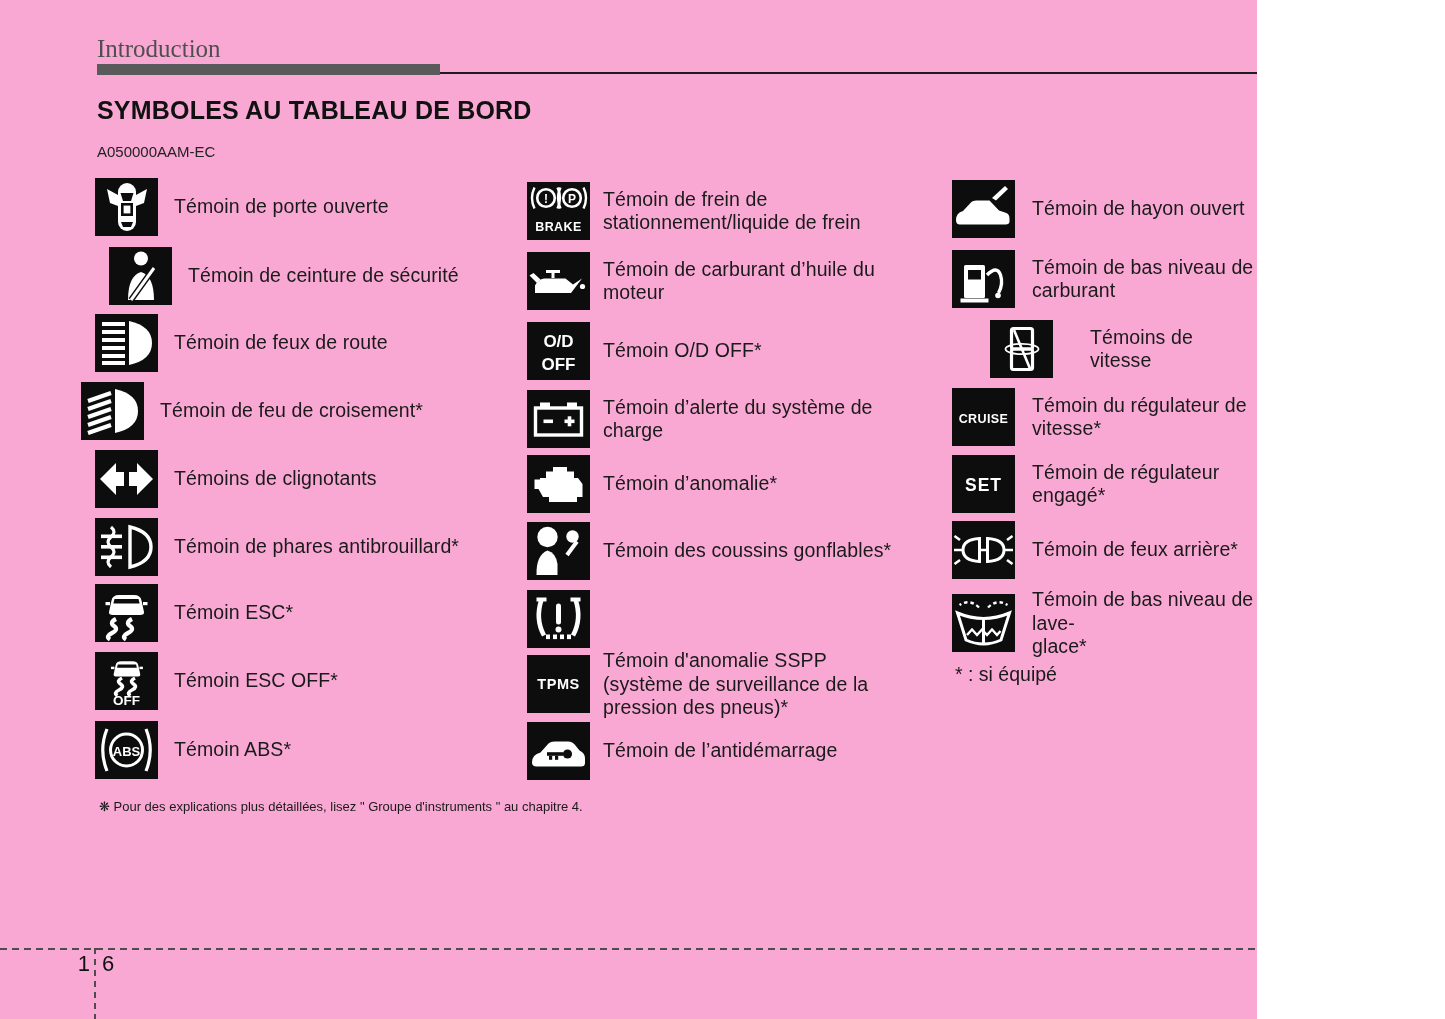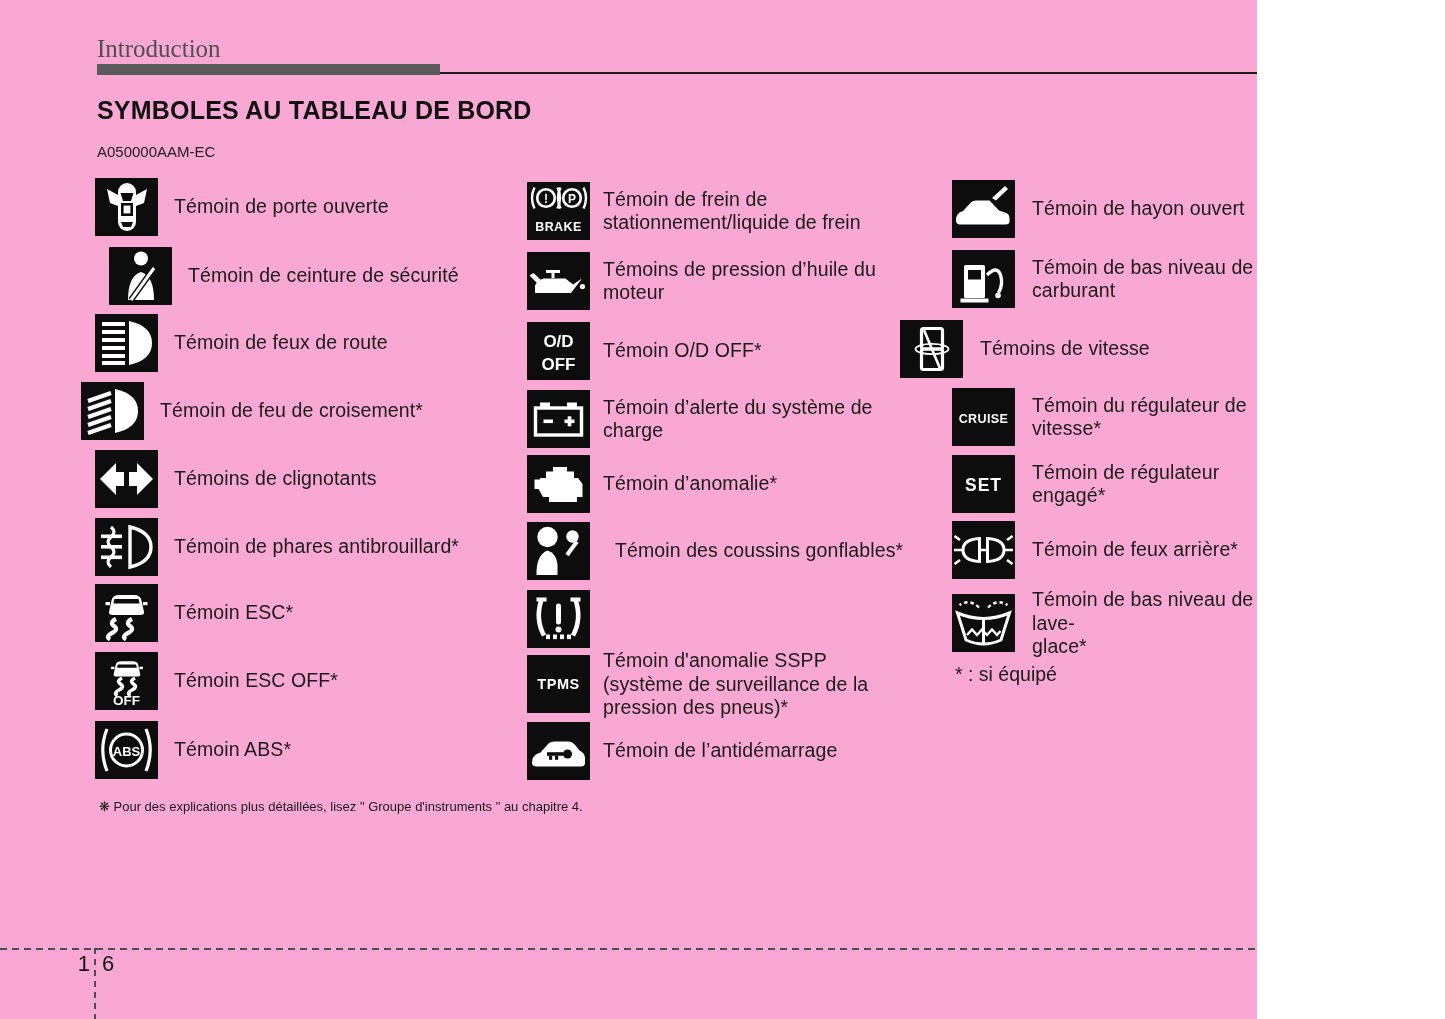--- a/index.html
+++ b/index.html
@@ -179,21 +179,21 @@
 
   <div class="row" style="left:527px;top:252px;">
     <div class="sq">
       <svg viewBox="0 0 63 58" width="63" height="58">
         <path d="M8,41 L44,41 L55,26.5 L46,32.5 L38.5,26.5 L17,26.5 Q11,27.5 8,33.5 Z" fill="#fff"></path>
         <path d="M26,26 L26,19.5 M19,19.5 L33,19.5" stroke="#fff" stroke-width="3" fill="none"></path>
         <polygon points="10,31 2.5,23.5 6.5,21 13.5,27.5" fill="#fff"></polygon>
         <circle cx="55.5" cy="34.5" r="2.6" fill="#fff"></circle>
       </svg>
     </div>
-    <div class="lbl gap-m">Témoins de pression d’huile du
+    <div class="lbl gap-m">Témoin de carburant d’huile du
 moteur</div>
   </div>
 
   <div class="row" style="left:527px;top:322px;">
     <div class="sq">
       <svg viewBox="0 0 63 58" width="63" height="58">
         <text x="31.5" y="25" font-size="17" font-weight="bold" text-anchor="middle">O/D</text>
         <text x="31.5" y="48" font-size="17" font-weight="bold" text-anchor="middle">OFF</text>
       </svg>
     </div>
@@ -217,21 +217,21 @@
 
   <div class="row" style="left:527px;top:455px;">
     <div class="sq">
       <svg viewBox="0 0 63 58" width="63" height="58">
         <path d="M13,23 L19,23 L19,16.5 L26,16.5 L26,12 L40,12 L40,16.5 L47,16.5 L47,23 L51,23 L55.5,29 L55.5,42 L50,42 L50,47 L22,47 L22,42 L16,42 L11.5,34 L7.5,34 L7.5,24.5 L13,24.5 Z" fill="#fff"></path>
       </svg>
     </div>
     <div class="lbl gap-m">Témoin d’anomalie*</div>
   </div>
 
-  <div class="row" style="left:527px;top:522px;gap:12px;">
+  <div class="row" style="left:527px;top:522px;">
     <div class="sq">
       <svg viewBox="0 0 63 58" width="63" height="58">
         <circle cx="20.5" cy="15" r="10.2" fill="#fff"></circle>
         <path d="M9.5,53 Q9,33 20.5,28.5 Q29,31 30.5,42 L30.5,53 Z" fill="#fff"></path>
         <circle cx="45.5" cy="14.5" r="6.2" fill="#fff"></circle>
         <line x1="50" y1="19.5" x2="40" y2="33" stroke="#fff" stroke-width="4"></line>
       </svg>
     </div>
     <div class="lbl gap-m">Témoin des coussins gonflables*</div>
   </div>
@@ -294,21 +294,21 @@
         <rect x="16" y="20" width="13" height="9.5" fill="#0d0d0d"></rect>
         <rect x="8.5" y="48.5" width="28" height="4" fill="#fff"></rect>
         <path d="M35,25 Q45,15 48.5,25 Q51.5,34 46.5,43" stroke="#fff" stroke-width="3.4" fill="none"></path>
         <circle cx="46" cy="45.5" r="2.8" fill="#fff"></circle>
       </svg>
     </div>
     <div class="lbl gap-r">Témoin de bas niveau de
 carburant</div>
   </div>
 
-  <div class="row" style="left:900px;top:320px;">
+  <div class="row" style="left:990px;top:320px;gap:20px;">
     <div class="sq">
       <svg viewBox="0 0 63 58" width="63" height="58">
         <rect x="21.5" y="8.5" width="21" height="20.5" rx="2" fill="none" stroke="#fff" stroke-width="3.2"></rect>
         <rect x="21.5" y="29" width="21" height="20.5" rx="2" fill="none" stroke="#fff" stroke-width="3.2"></rect>
         <ellipse cx="32" cy="29" rx="16.5" ry="5.2" fill="none" stroke="#fff" stroke-width="1.8"></ellipse>
         <line x1="24" y1="10" x2="40" y2="48.5" stroke="#fff" stroke-width="2.6"></line>
       </svg>
     </div>
     <div class="lbl gap-r">Témoins de vitesse</div>
   </div>

